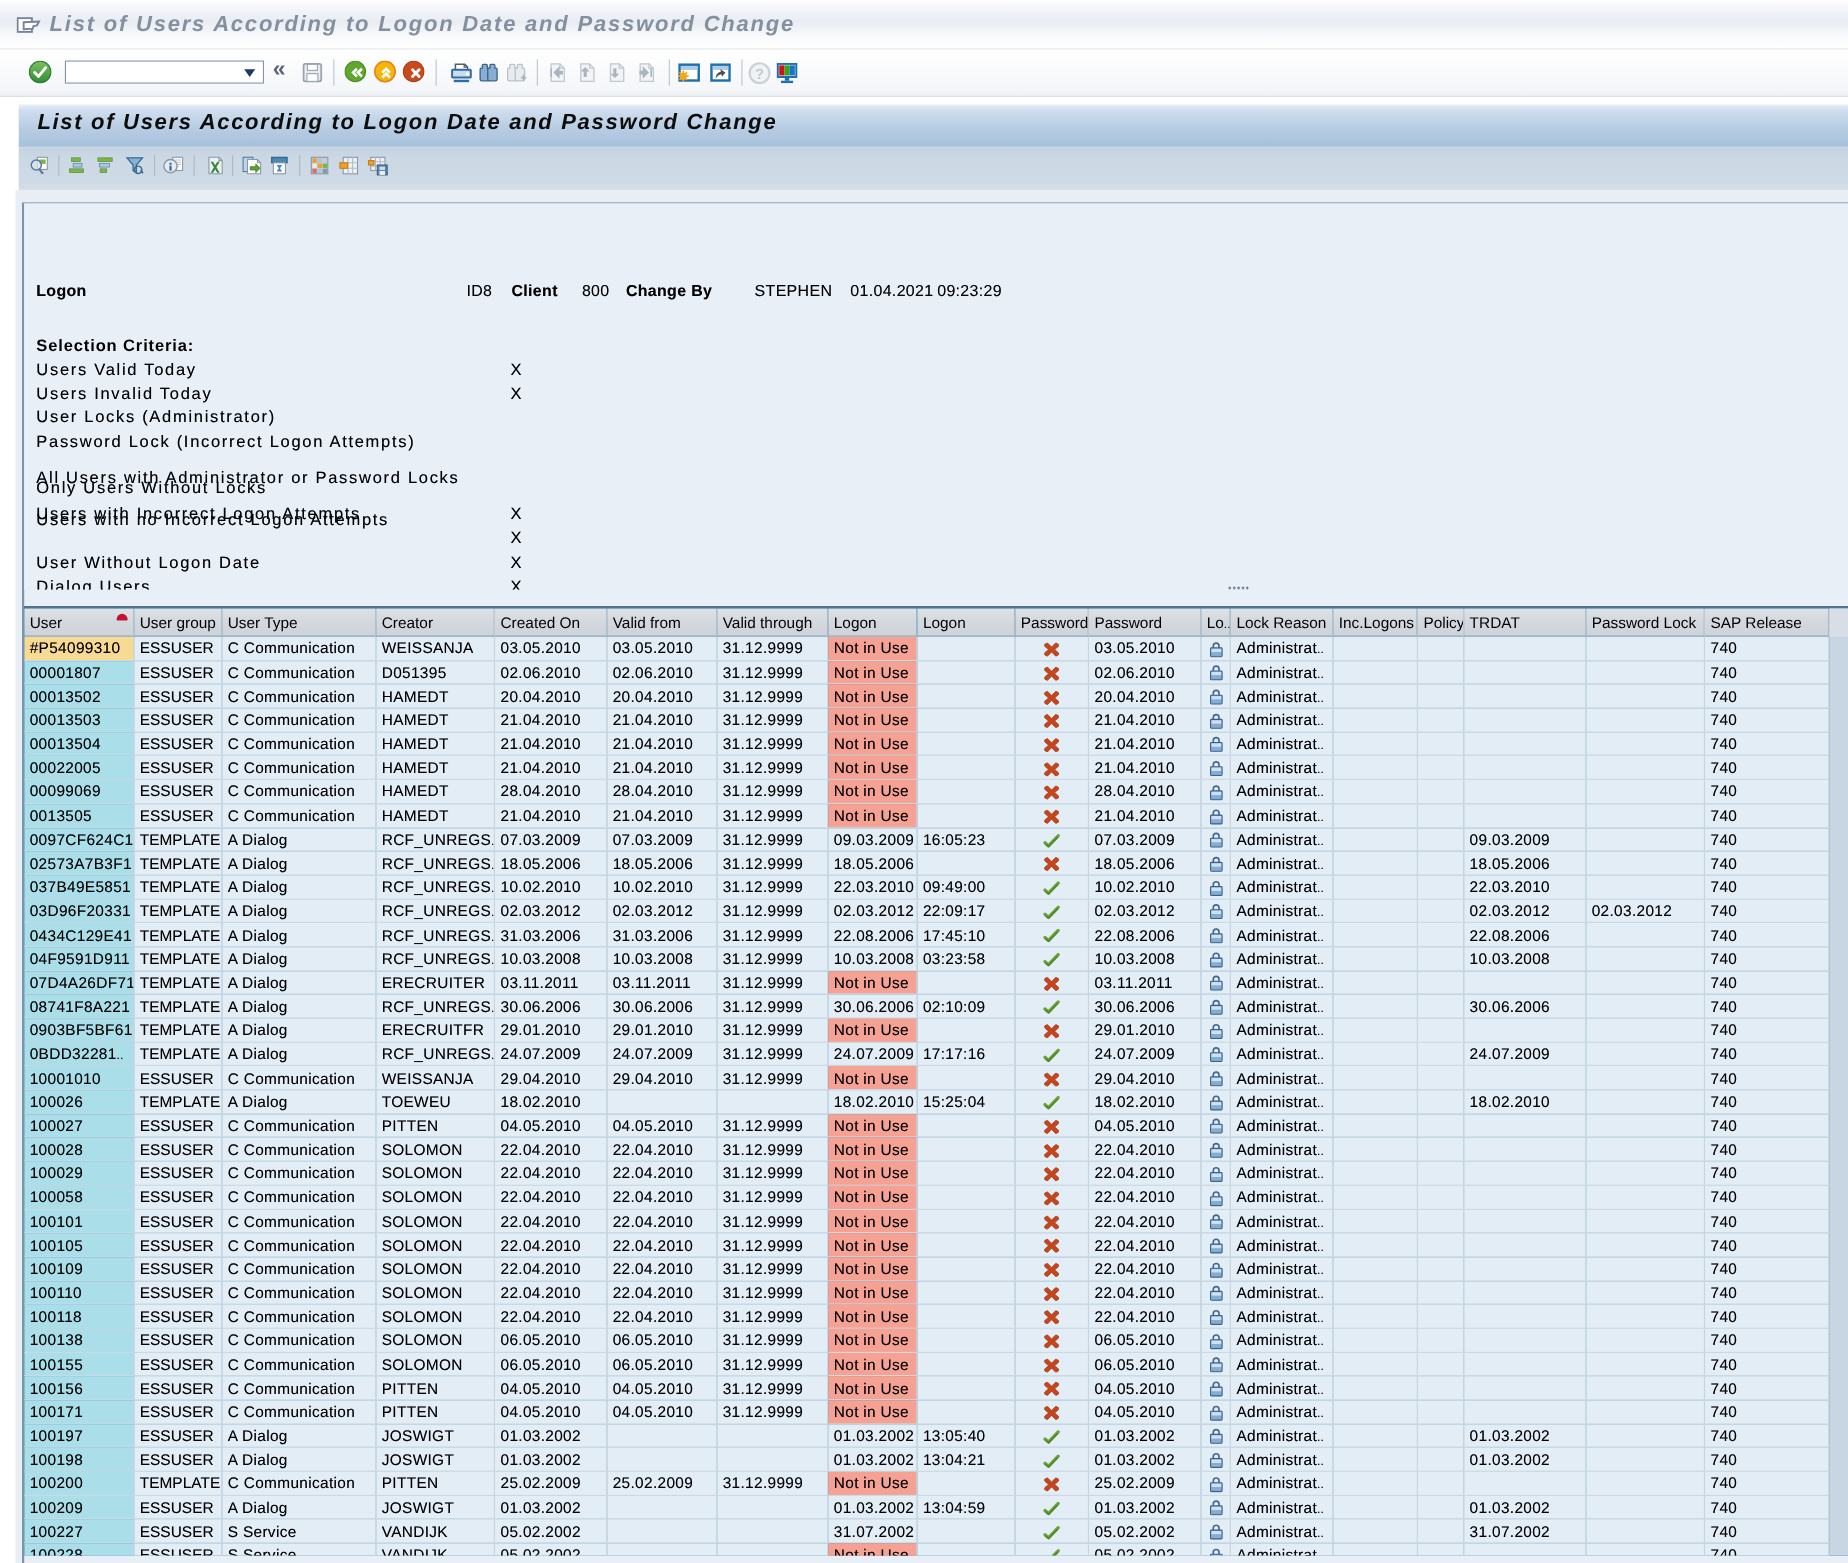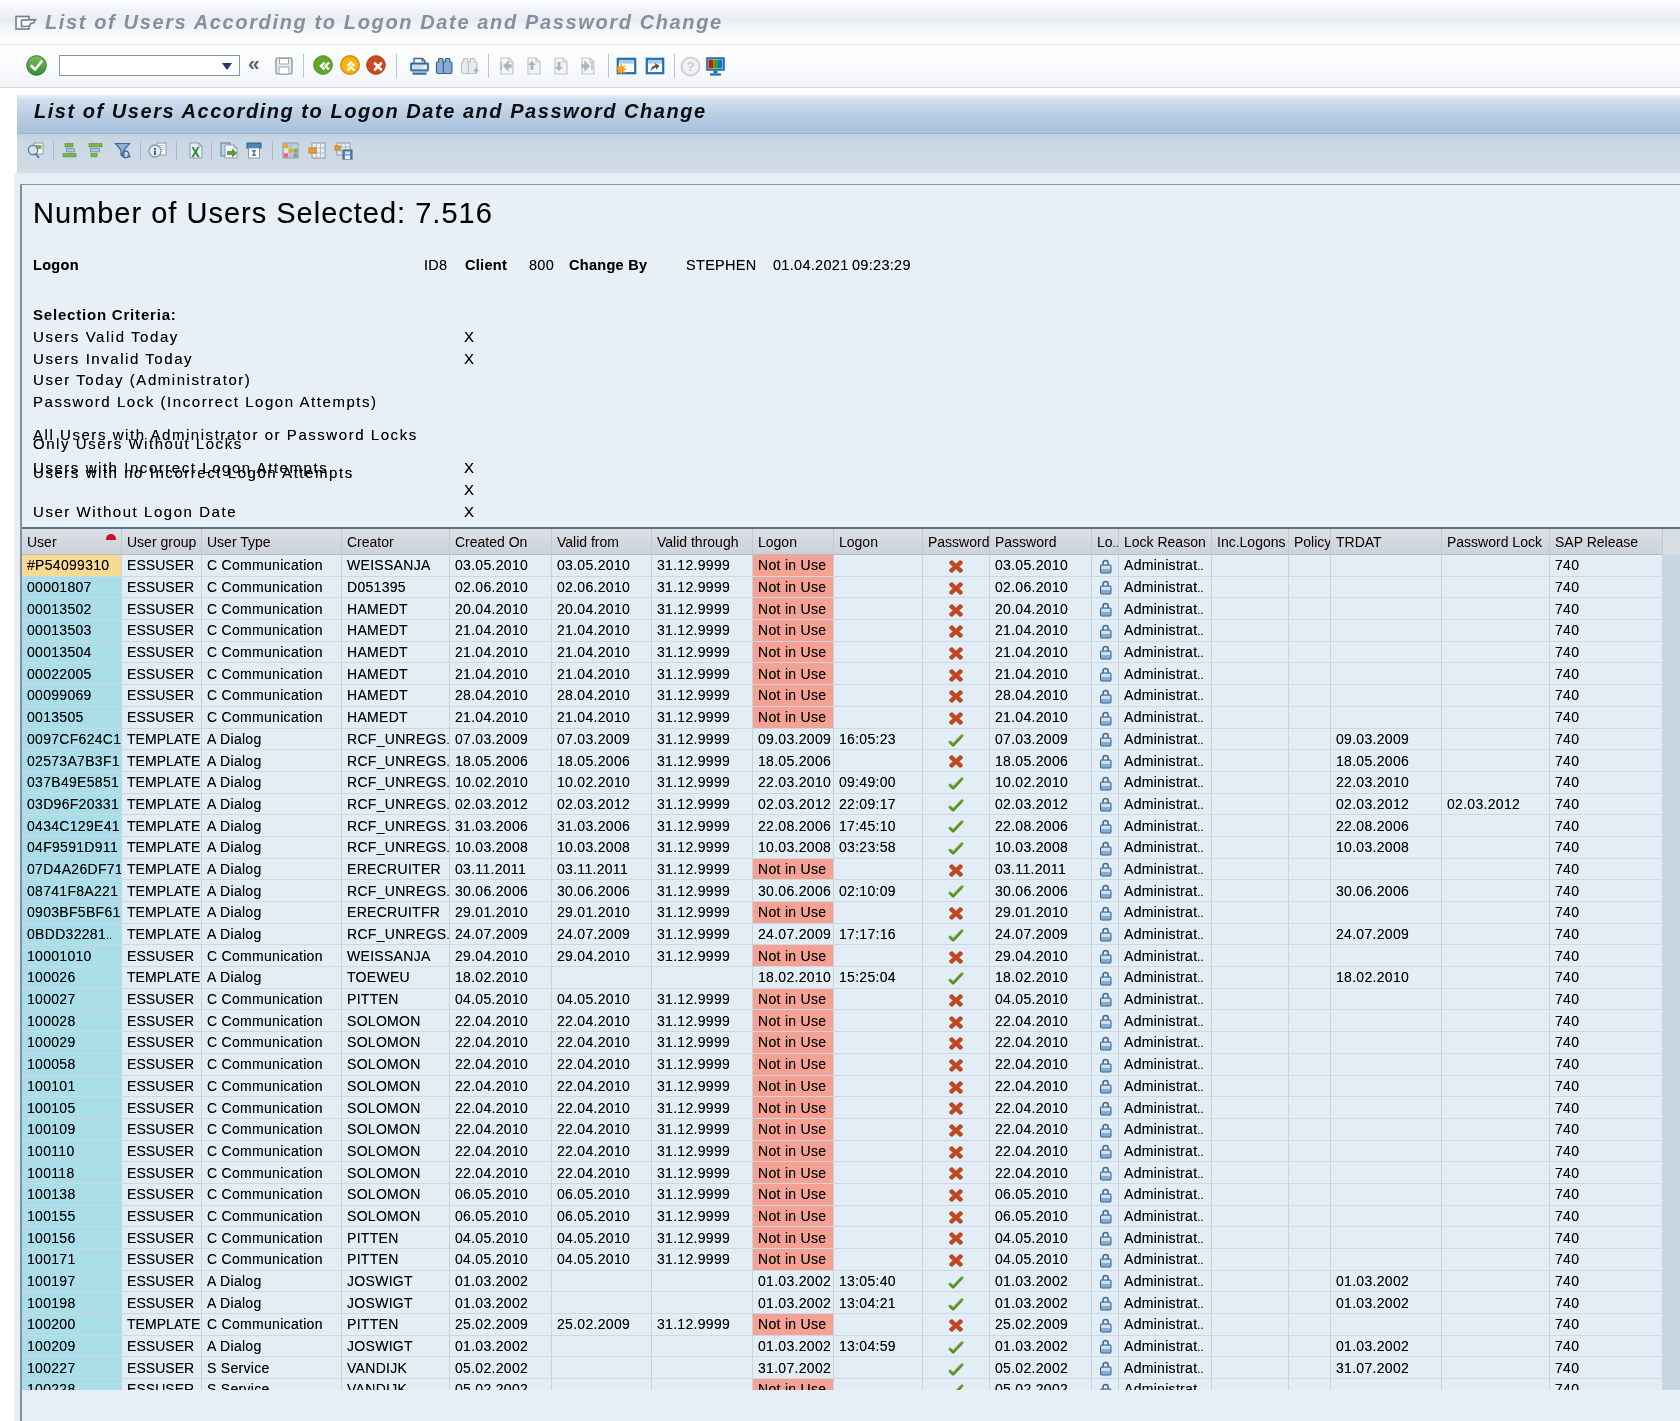--- a/index.html
+++ b/index.html
@@ -22,21 +22,21 @@
 #crit{position:absolute;left:22px;top:185px;width:1658px;height:351px;overflow:hidden;background:#e8eff6}
 #numsel{position:absolute;left:11px;top:12px;font-size:29px;text-shadow:0 0 0.6px rgba(0,0,20,0.4);letter-spacing:1.0px;white-space:nowrap}
 .sys{position:absolute;top:72px;font-size:14.5px;text-shadow:0 0 0.5px rgba(0,0,20,0.4);letter-spacing:0.3px;white-space:nowrap}
 .sysb{font-weight:bold}
 .crow{position:absolute;left:11px;font-size:15px;text-shadow:0 0 0.6px rgba(0,0,20,0.5);letter-spacing:1.55px;white-space:nowrap}
 .cx{left:442px}
 #selcrit{position:absolute;left:11px;top:120.5px;font-size:15px;font-weight:bold;letter-spacing:0.8px}
 
 #spdots{position:absolute;left:1116px;top:533px;width:19px;height:3px;background:radial-gradient(circle,#74859a 45%,transparent 50%) 0 0/4px 3px repeat-x}
 
-#tblwrap{position:absolute;left:22px;top:527px;width:1658px;height:863px;overflow:hidden;background:#0369a1;border-top:2px solid #54748c}
+#tblwrap{position:absolute;left:22px;top:551px;width:1658px;height:863px;overflow:hidden;background:#0369a1;border-top:2px solid #54748c}
 #tstrip{position:absolute;left:1641px;top:0;width:17px;height:861px;background:#c8d6e3}
 #tstriph{position:absolute;left:1641px;top:0;width:17px;height:26px;background:#d7dee6}
 table{border-collapse:separate;border-spacing:0;table-layout:fixed;width:1641px;position:absolute;left:0;top:0}
 th{height:26px;background:linear-gradient(180deg,#dee2e6,#d3d9de 45%,#cdd3d9);border-right:1px solid #c2c9d0;border-bottom:1px solid #b4bec7;font-size:14px;font-weight:normal;text-align:left;padding:0 0 0 5px;white-space:nowrap;overflow:hidden;position:relative}
 td{height:21.7px;background:#e3edf5;text-shadow:0 0 0.5px rgba(0,0,20,0.45);border-right:1px solid #c7d3de;border-bottom:1px solid #cdd8e2;font-size:14px;letter-spacing:0.3px;padding:0 0 0 5px;white-space:nowrap;overflow:hidden;vertical-align:middle}
 td.ucol{background:#aadee9}
 td.u-sel{background:#f8da92}
 td.niu{background:#f5a294}
 td.ic{text-align:center;padding:0}
 td.ic svg{vertical-align:middle}
@@ -232,35 +232,34 @@
       <rect x="4" y="2" width="13" height="12" fill="#eef1f4" stroke="#8a98a6"></rect>
       <path d="M4 6 h13 M4 10 h13 M8.3 2 v12 M12.6 2 v12" stroke="#b0bac4" stroke-width="1"></path>
       <rect x="2" y="5" width="5" height="4" fill="#f0a02c" stroke="#c87c14"></rect>
       <rect x="10" y="9" width="9" height="9" fill="#5a88b0" stroke="#3a6088"></rect>
       <rect x="12" y="10.5" width="5" height="3" fill="#cddcea"></rect>
       <rect x="12" y="14.5" width="5" height="3.5" fill="#eef2f6"></rect>
     </svg></div>
 <div id="contbg"></div>
 <div id="frame2"></div>
 <div id="crit">
-  <div id="numsel">Number of Users Selected: 7.516</div>
   <div class="sys sysb" style="left:11px">Logon</div>
   <div class="sys" style="left:402px">ID8</div>
   <div class="sys sysb" style="left:443px">Client</div>
   <div class="sys" style="left:507px">800</div>
   <div class="sys sysb" style="left:547px">Change By</div>
   <div class="sys" style="left:664px">STEPHEN</div>
   <div class="sys" style="left:751px">01.04.2021</div>
   <div class="sys" style="left:830px">09:23:29</div>
   <div id="selcrit">Selection Criteria:</div>
   <div class="crow" style="top:142.5px">Users Valid Today</div>
     <div class="crow cx" style="top:142.5px">X</div>
     <div class="crow" style="top:164.5px">Users Invalid Today</div>
     <div class="crow cx" style="top:164.5px">X</div>
-    <div class="crow" style="top:186.4px">User Today (Administrator)</div>
+    <div class="crow" style="top:186.4px">User Locks (Administrator)</div>
     <div class="crow" style="top:208.4px">Password Lock (Incorrect Logon Attempts)</div>
     <div class="crow" style="top:241px">All Users with Administrator or Password Locks</div>
     <div class="crow" style="top:250px">Only Users Without Locks</div>
     <div class="crow" style="top:274.3px">Users with Incorrect Logon Attempts</div>
     <div class="crow cx" style="top:274.3px">X</div>
     <div class="crow" style="top:279px">Users with no Incorrect Logon Attempts</div>
     <div class="crow cx" style="top:296.3px">X</div>
     <div class="crow" style="top:318.3px">User Without Logon Date</div>
     <div class="crow cx" style="top:318.3px">X</div>
     <div class="crow" style="top:340.2px">Dialog Users</div>

